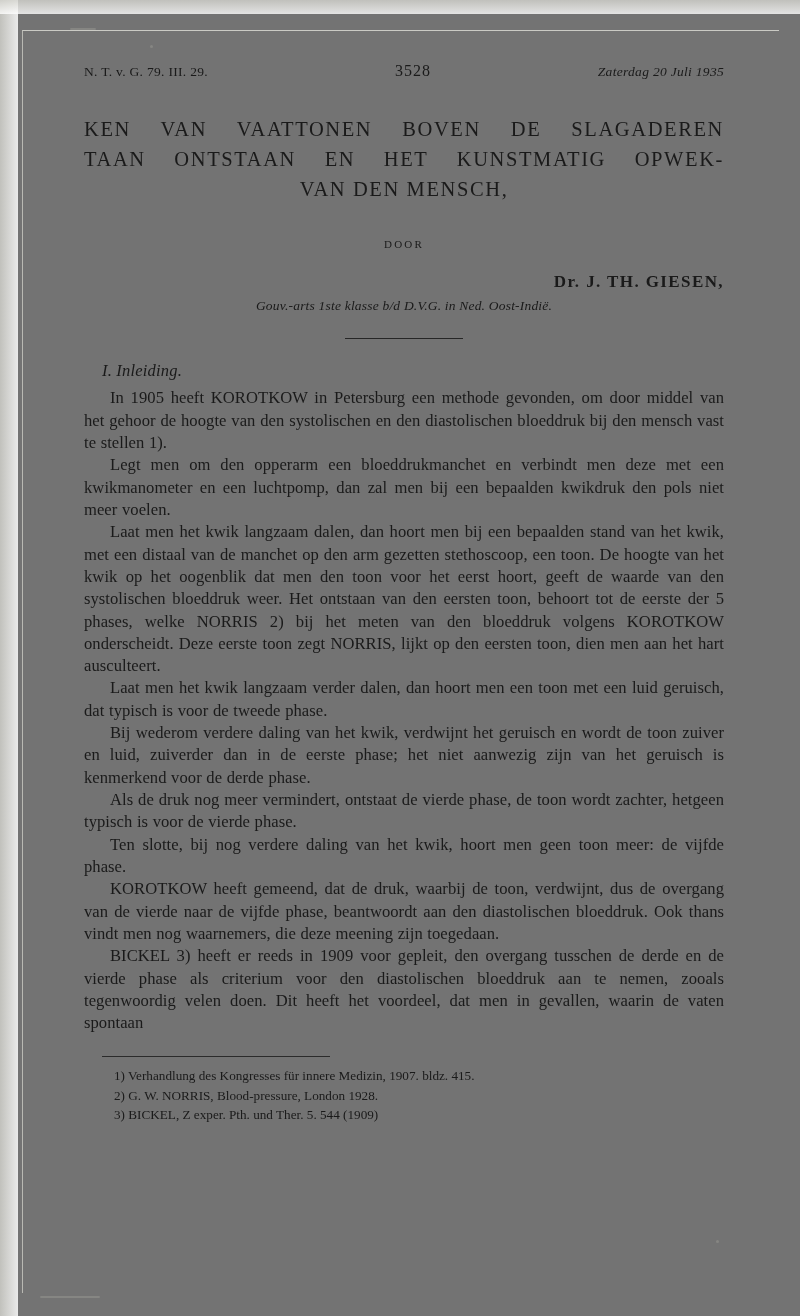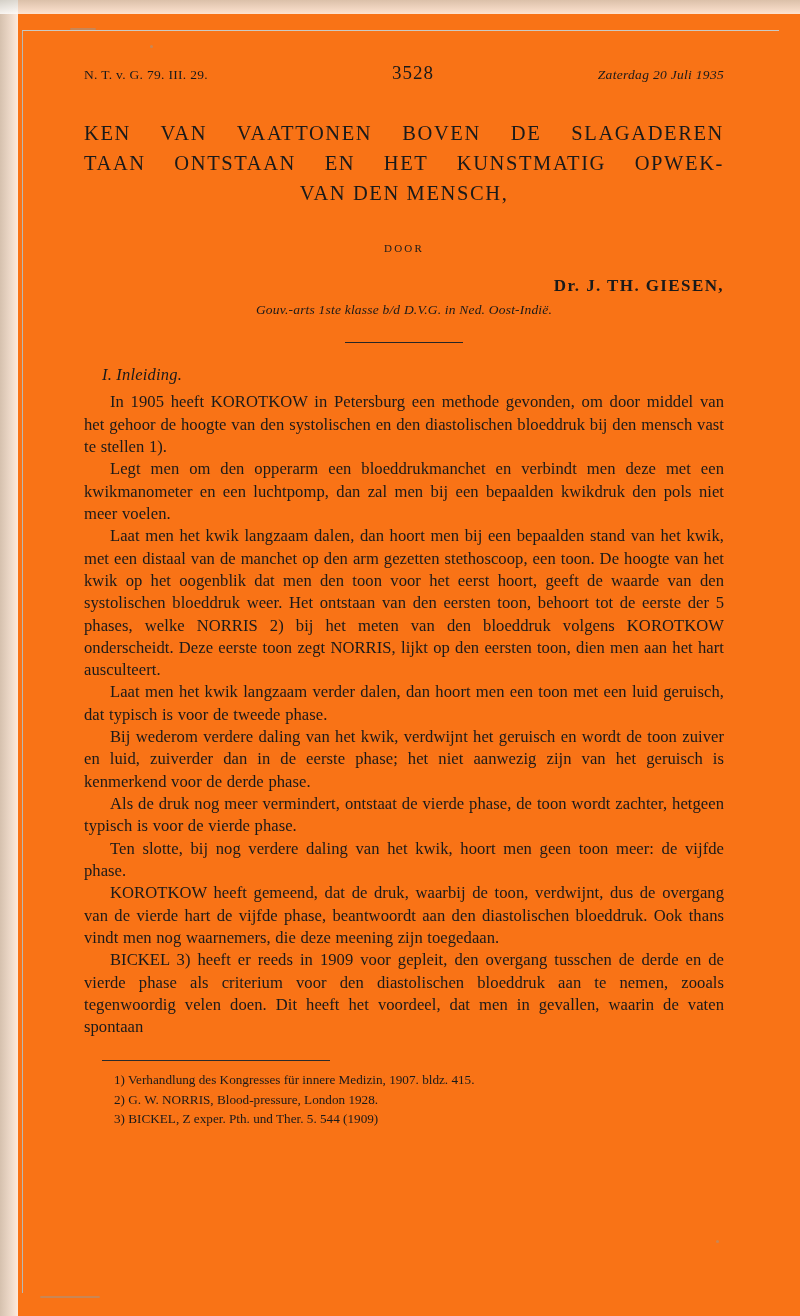--- a/index.html
+++ b/index.html
@@ -11,21 +11,21 @@
     width: 800px;
     height: 1316px;
     font-family: "Liberation Serif", serif;
     color: #1a1a1a;
     position: relative;
     overflow: hidden;
   }
   .page {
     position: absolute;
     inset: 0;
-    background: #f97316;
+    background: #737373;
   }
   
   .scan-edge-left {
     position: absolute;
     left: 0; top: 0;
     width: 18px; height: 1316px;
     background: linear-gradient(to right, #cfcfc9 0%, #ffffff 100%);
     opacity: .85;
   }
   .scan-edge-top {
@@ -54,21 +54,21 @@
   .runhead {
     display: flex;
     align-items: baseline;
     justify-content: space-between;
     font-size: 13.5px;
     letter-spacing: .3px;
     margin-bottom: 34px;
   }
   .runhead .journal { white-space: nowrap; }
   .runhead .pageno {
-    font-size: 19px;
+    font-size: 16px;
     letter-spacing: 1px;
     padding-left: 20px;
   }
   .runhead .date { white-space: nowrap; font-style: italic; }
 
   
   .title {
     text-align: center;
     font-size: 20.5px;
     letter-spacing: 1.6px;
@@ -180,21 +180,21 @@
 
     <div class="section-title">I.  Inleiding.</div>
 
     <p class="body">In 1905 heeft KOROTKOW in Petersburg een methode gevonden, om door middel van het gehoor de hoogte van den systolischen en den diastolischen bloeddruk bij den mensch vast te stellen 1).</p>
     <p class="body">Legt men om den opperarm een bloeddrukmanchet en verbindt men deze met een kwikmanometer en een luchtpomp, dan zal men bij een bepaalden kwikdruk den pols niet meer voelen.</p>
     <p class="body">Laat men het kwik langzaam dalen, dan hoort men bij een bepaalden stand van het kwik, met een distaal van de manchet op den arm gezetten stethoscoop, een toon. De hoogte van het kwik op het oogenblik dat men den toon voor het eerst hoort, geeft de waarde van den systolischen bloeddruk weer. Het ontstaan van den eersten toon, behoort tot de eerste der 5 phases, welke NORRIS 2) bij het meten van den bloeddruk volgens KOROTKOW onderscheidt. Deze eerste toon zegt NORRIS, lijkt op den eersten toon, dien men aan het hart ausculteert.</p>
     <p class="body">Laat men het kwik langzaam verder dalen, dan hoort men een toon met een luid geruisch, dat typisch is voor de tweede phase.</p>
     <p class="body">Bij wederom verdere daling van het kwik, verdwijnt het geruisch en wordt de toon zuiver en luid, zuiverder dan in de eerste phase; het niet aanwezig zijn van het geruisch is kenmerkend voor de derde phase.</p>
     <p class="body">Als de druk nog meer vermindert, ontstaat de vierde phase, de toon wordt zachter, hetgeen typisch is voor de vierde phase.</p>
     <p class="body">Ten slotte, bij nog verdere daling van het kwik, hoort men geen toon meer: de vijfde phase.</p>
-    <p class="body">KOROTKOW heeft gemeend, dat de druk, waarbij de toon, verdwijnt, dus de overgang van de vierde hart de vijfde phase, beantwoordt aan den diastolischen bloeddruk. Ook thans vindt men nog waarnemers, die deze meening zijn toegedaan.</p>
+    <p class="body">KOROTKOW heeft gemeend, dat de druk, waarbij de toon, verdwijnt, dus de overgang van de vierde naar de vijfde phase, beantwoordt aan den diastolischen bloeddruk. Ook thans vindt men nog waarnemers, die deze meening zijn toegedaan.</p>
     <p class="body">BICKEL 3) heeft er reeds in 1909 voor gepleit, den overgang tusschen de derde en de vierde phase als criterium voor den diastolischen bloeddruk aan te nemen, zooals tegenwoordig velen doen. Dit heeft het voordeel, dat men in gevallen, waarin de vaten spontaan</p>
 
     <div class="fn-rule"></div>
     <div class="footnotes">
       <div class="fn">1)  Verhandlung des Kongresses für innere Medizin, 1907. bldz. 415.</div>
       <div class="fn">2)  G. W. NORRIS, Blood-pressure, London 1928.</div>
       <div class="fn">3)  BICKEL, Z exper. Pth. und Ther. 5. 544 (1909)</div>
     </div>
 
   </div>

